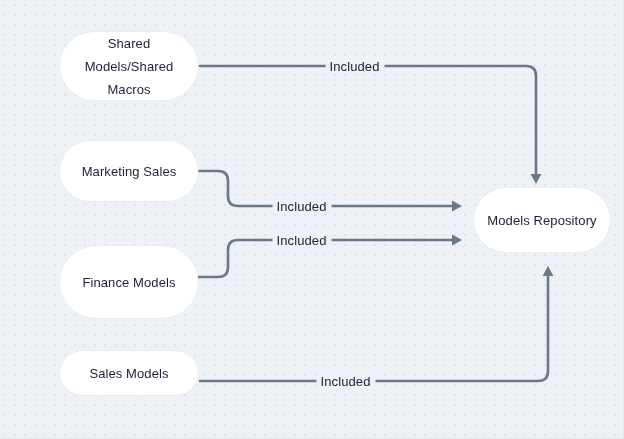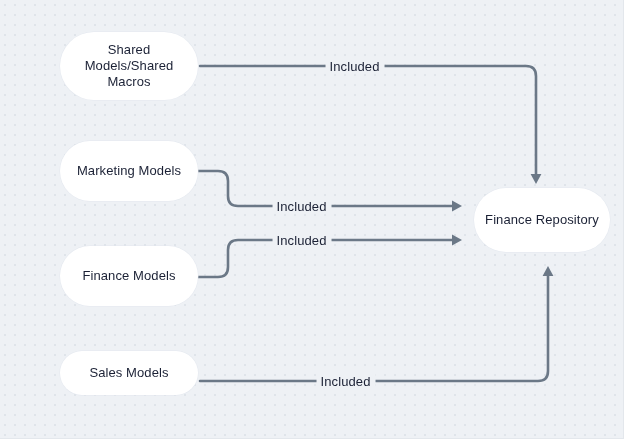--- a/index.html
+++ b/index.html
@@ -35,21 +35,21 @@
   .node {
     position: absolute;
     background: #ffffff;
     border-radius: 999px;
     display: flex;
     align-items: center;
     justify-content: center;
     text-align: center;
     color: #1b2135;
     font-size: 13px;
-    line-height: 16px;
+    line-height: 23px;
     letter-spacing: 0.1px;
     box-sizing: border-box;
     padding: 20px 10px;
     box-shadow: 0 0 0 0.5px rgba(226,231,238,0.9);
   }
   .node-label {
     display: block;
     white-space: pre-line;
   }
   .edge-label {
@@ -84,30 +84,30 @@
       </g>
   </svg>
 
   <div id="node-layer">
       <div class="node" style="left: 60px; top: 32px; width: 138px; height: 68px;">
         <span class="node-label">Shared
 Models/Shared
 Macros</span>
       </div>
       <div class="node" style="left: 60px; top: 141px; width: 138px; height: 60px;">
-        <span class="node-label">Marketing Models</span>
+        <span class="node-label">Marketing Sales</span>
       </div>
-      <div class="node" style="left: 60px; top: 246px; width: 138px; height: 60px;">
+      <div class="node" style="left: 60px; top: 246px; width: 138px; height: 72px;">
         <span class="node-label">Finance Models</span>
       </div>
       <div class="node" style="left: 60px; top: 351px; width: 138px; height: 44px;">
         <span class="node-label">Sales Models</span>
       </div>
       <div class="node" style="left: 474px; top: 188px; width: 136px; height: 64px;">
-        <span class="node-label">Finance Repository</span>
+        <span class="node-label">Models Repository</span>
       </div>
     </div>
   <div id="label-layer">
       <div class="edge-label" style="left: 355px; top: 66px;">Included</div>
       <div class="edge-label" style="left: 302px; top: 206px;">Included</div>
       <div class="edge-label" style="left: 302px; top: 240px;">Included</div>
       <div class="edge-label" style="left: 346px; top: 381px;">Included</div>
     </div>
 
 </div>

